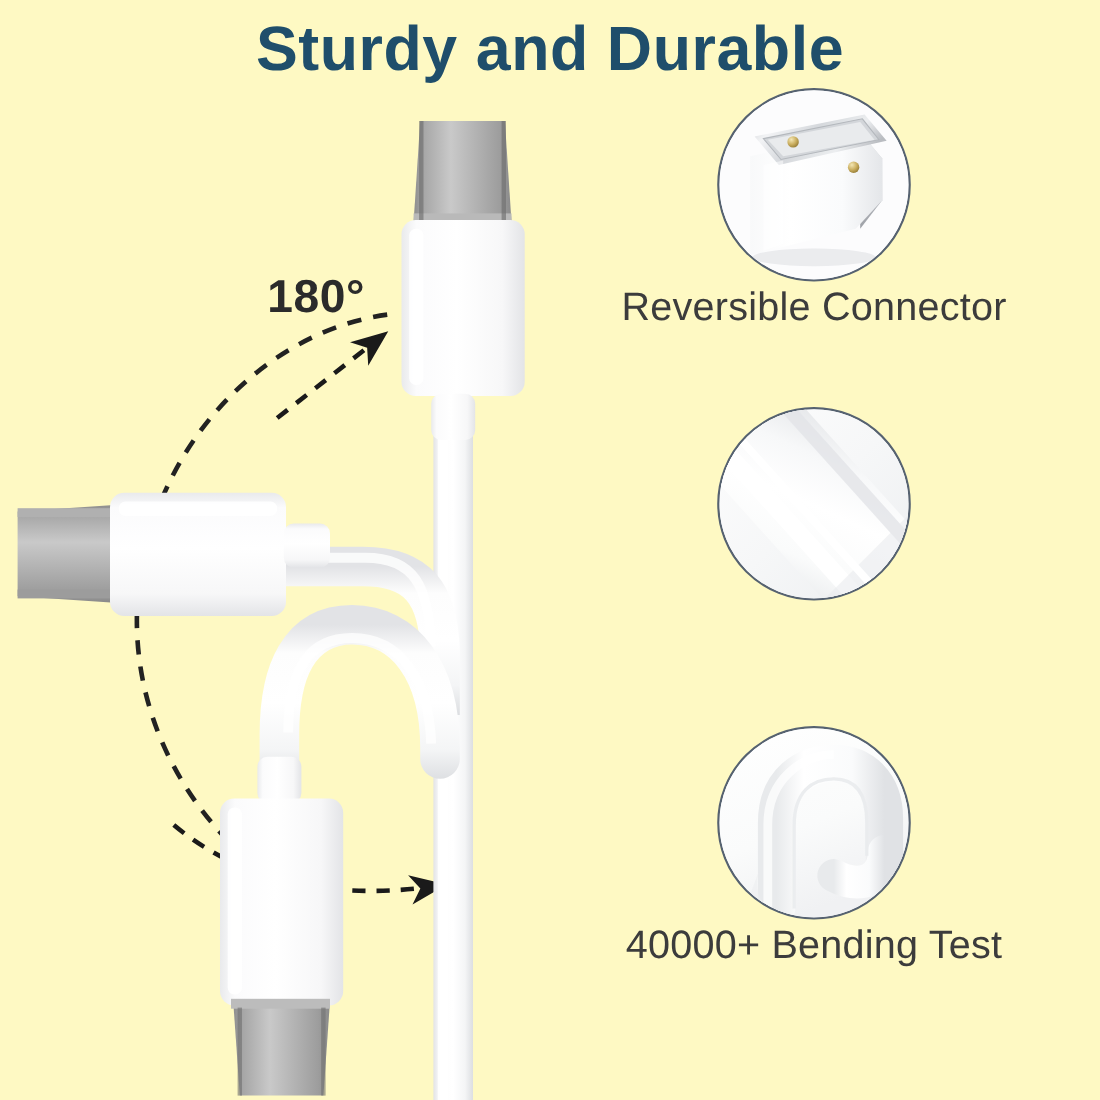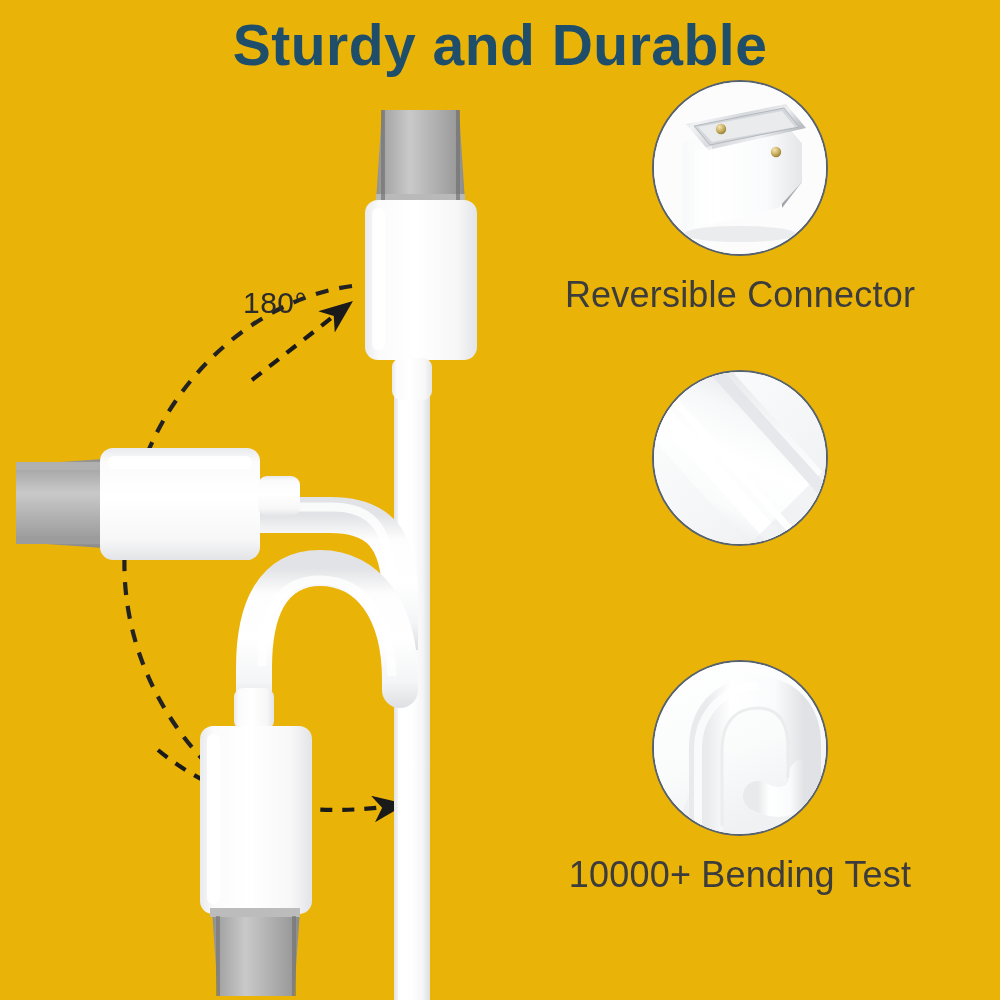--- a/index.html
+++ b/index.html
@@ -8,21 +8,21 @@
     padding: 0;
     background: #ffffff;
   }
   body {
     font-family: "Liberation Sans", sans-serif;
   }
   #page {
     position: relative;
     width: 1000px;
     height: 1000px;
-    background: #eab308;
+    background: #fef9c3;
     overflow: hidden;
   }
 
   
   .title {
     position: absolute;
     left: 0;
     top: 14px;
     width: 1000px;
     text-align: center;
@@ -45,26 +45,25 @@
   }
   .stage svg {
     display: block;
   }
 
   .angle-label {
     position: absolute;
     left: 243px;
     top: 156px;
     font-family: "Liberation Sans", sans-serif;
-    font-size: 30px;
-    font-weight: 400;
+    font-size: 42px;
+    font-weight: 700;
     color: #2b2b2b;
     letter-spacing: 0.5px;
     white-space: nowrap;
-    margin-top: 40px;
   }
 
   
   .features {
     position: absolute;
     left: 480px;
     top: 80px;
     width: 520px;
     height: 900px;
   }
@@ -85,21 +84,21 @@
     top: 0;
     width: 176px;
     height: 176px;
     border-radius: 50%;
     overflow: hidden;
     border: 2px solid #566270;
     box-sizing: border-box;
     background: #fbfbfc;
   }
   .feature-caption {
-    margin-top: 18px;
+    margin-top: 2px;
     text-align: center;
     font-family: "Liberation Sans", sans-serif;
     font-size: 36px;
     font-weight: 400;
     color: #3c3c3c;
     letter-spacing: 0.2px;
     white-space: nowrap;
   }
   .feature-circle svg { display:block; }
 </style>
@@ -348,17 +347,17 @@
             <path d="M 150,112 C 150,140 126,146 104,134" fill="none" stroke="url(#bendCable)" stroke-width="30" stroke-linecap="round"></path>
 
             <path d="M 68,164 L 68,88 C 68,58 84,46 104,46 C 126,46 134,62 134,86 L 134,116" fill="none" stroke="#e9ebed" stroke-width="3" opacity="0.9"></path>
 
             <path d="M 44,164 L 44,88 C 44,46 76,24 104,24" fill="none" stroke="#ffffff" stroke-width="8" opacity="0.75"></path>
 
             <path d="M 36,130 C 30,150 40,166 58,172 L 20,172 Z" fill="#eceef0" opacity="0.6"></path>
           </svg>
         </div>
       </div>
-      <div class="feature-caption">10000+ Bending Test</div>
+      <div class="feature-caption">40000+ Bending Test</div>
     </div>
 
   </div>
 </div>
 
 </body></html>

